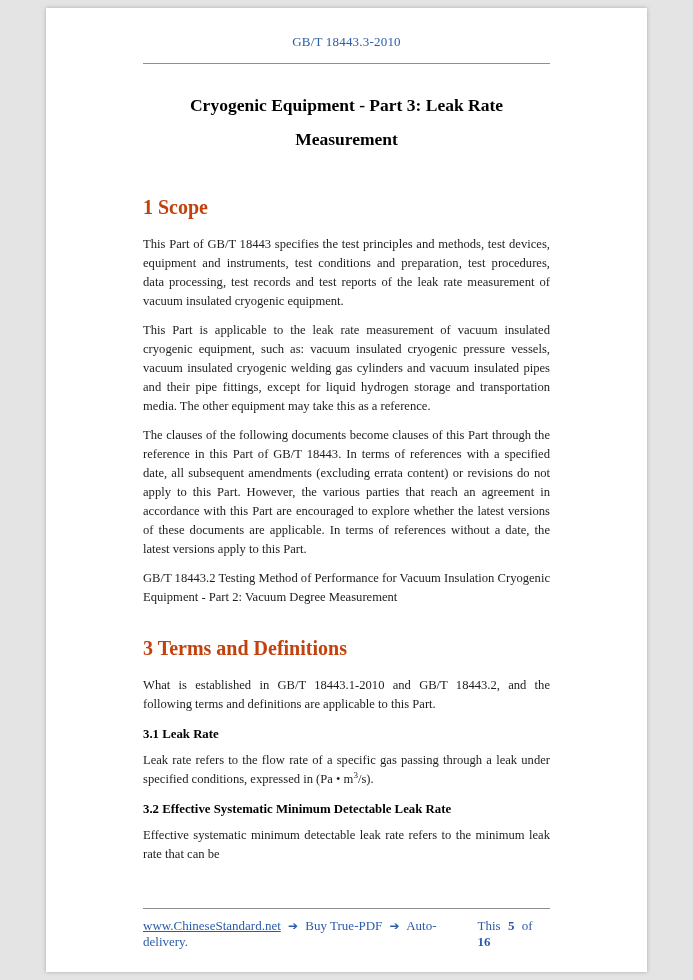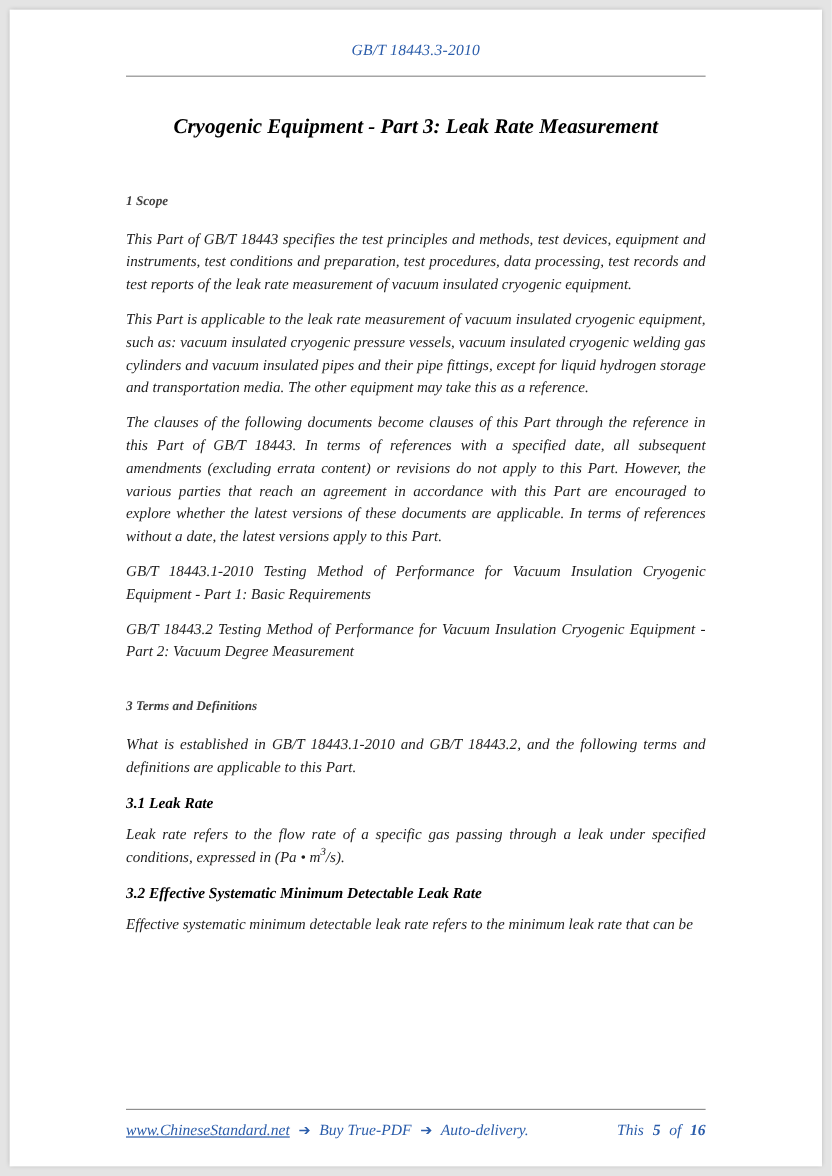--- a/index.html
+++ b/index.html
@@ -11,27 +11,26 @@
   }
   .viewport {
     width: 693px;
     height: 980px;
     margin: 0 auto;
     background: #e4e4e4;
     padding: 8px 0;
   }
   .page {
     position: relative;
-    width: 677px;
+    width: 601px;
     height: 964px;
     margin: 0 auto;
     background: #ffffff;
     box-shadow: 0 0 4px rgba(0,0,0,0.25);
     color: #1d1d1d;
-    font-style: italic;
   }
   
   .doc-number {
     padding-top: 26px;
     text-align: center;
     font-size: 13px;
     color: #2a5caa;
     letter-spacing: 0.2px;
   }
   .header-rule {
@@ -49,23 +48,23 @@
     font-size: 17.5px;
     font-weight: bold;
     color: #000;
   }
   .title-line {
     display: block;
     line-height: 34px;
   }
   .section-heading {
     margin: 40px 0 16px 0;
-    font-size: 11px;
+    font-size: 20px;
     font-weight: bold;
-    color: #404040;
+    color: #c2410c;
   }
   .section-heading.tight { margin-top: 30px; }
   .content p {
     margin: 4px 0 10px 0;
     font-size: 12.6px;
     line-height: 19px;
     text-align: justify;
   }
   .sub-heading {
     margin: 12px 0 8px 0;
@@ -116,21 +115,20 @@
 
       <h1 class="doc-title">
         <span class="title-line">Cryogenic Equipment - Part 3: Leak Rate Measurement</span>
       </h1>
 
       <h2 class="section-heading">1 Scope</h2>
       <p>This Part of GB/T 18443 specifies the test principles and methods, test devices, equipment and instruments, test conditions and preparation, test procedures, data processing, test records and test reports of the leak rate measurement of vacuum insulated cryogenic equipment.</p>
       <p>This Part is applicable to the leak rate measurement of vacuum insulated cryogenic equipment, such as: vacuum insulated cryogenic pressure vessels, vacuum insulated cryogenic welding gas cylinders and vacuum insulated pipes and their pipe fittings, except for liquid hydrogen storage and transportation media. The other equipment may take this as a reference.</p>
 
       <p>The clauses of the following documents become clauses of this Part through the reference in this Part of GB/T 18443. In terms of references with a specified date, all subsequent amendments (excluding errata content) or revisions do not apply to this Part. However, the various parties that reach an agreement in accordance with this Part are encouraged to explore whether the latest versions of these documents are applicable. In terms of references without a date, the latest versions apply to this Part.</p>
-      <p>GB/T 18443.1-2010 Testing Method of Performance for Vacuum Insulation Cryogenic Equipment - Part 1: Basic Requirements</p>
       <p>GB/T 18443.2 Testing Method of Performance for Vacuum Insulation Cryogenic Equipment - Part 2: Vacuum Degree Measurement</p>
 
       <h2 class="section-heading tight">3 Terms and Definitions</h2>
       <p>What is established in GB/T 18443.1-2010 and GB/T 18443.2, and the following terms and definitions are applicable to this Part.</p>
 
       <h3 class="sub-heading">3.1 Leak Rate</h3>
       <p><span>Leak rate refers to the flow rate of a specific gas passing through a leak under specified conditions, expressed in (Pa • m</span><sup>3</sup><span>/s).</span></p>
 
       <h3 class="sub-heading">3.2 Effective Systematic Minimum Detectable Leak Rate</h3>
       <p>Effective systematic minimum detectable leak rate refers to the minimum leak rate that can be</p>

